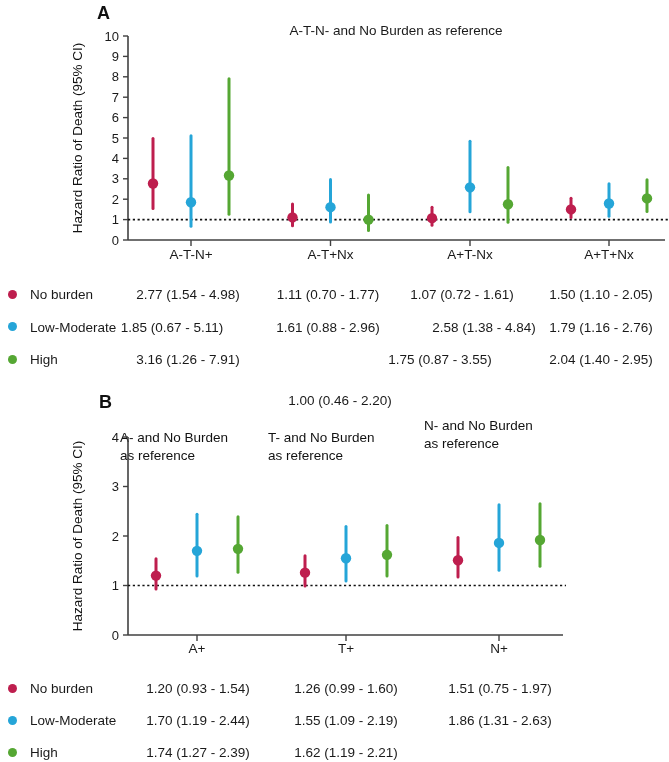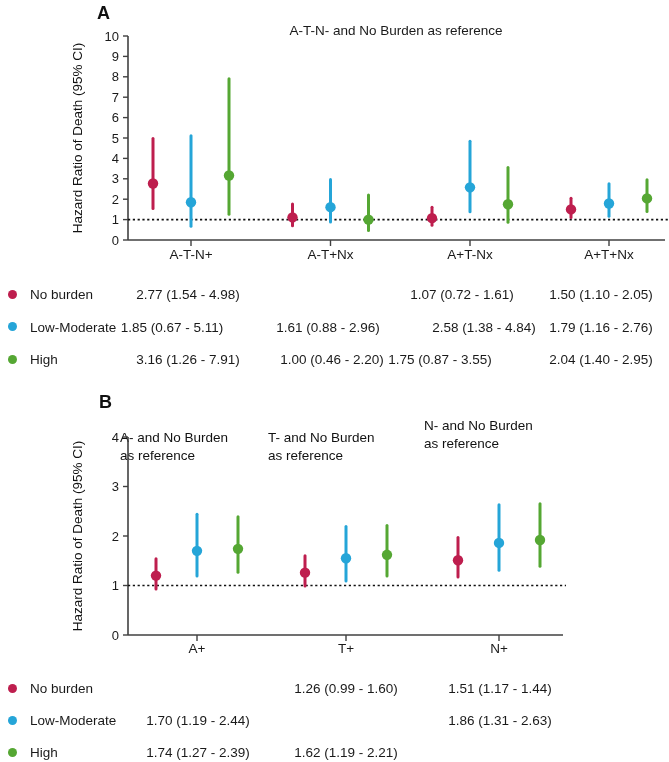--- a/index.html
+++ b/index.html
@@ -90,36 +90,37 @@
     <circle cx="508" cy="204.3" r="5.2" fill="#55a733"></circle>
     <line x1="647" y1="211.44" x2="647" y2="179.82" stroke="#55a733" stroke-width="3" stroke-linecap="round"></line>
     <circle cx="647" cy="198.38400000000001" r="5.2" fill="#55a733"></circle>
   </svg>
 
 <div class="htable" id="table-a" style="top:278px;height:100px;">
     <div class="trow" style="top: 0px;">
       <span class="dot" style="left: 8px; background: rgb(190, 30, 78);"></span>
       <span class="sname" style="left: 30px;">No burden</span>
       <span class="val" style="left: 108px;">2.77 (1.54 - 4.98)</span>
+      <span class="val" style="left: 248px;">1.11 (0.70 - 1.77)</span>
       <span class="val" style="left: 382px;">1.07 (0.72 - 1.61)</span>
       <span class="val" style="left: 521px;">1.50 (1.10 - 2.05)</span>
     </div>
     <div class="trow" style="top: 32.5px;">
       <span class="dot" style="left: 8px; background: rgb(37, 165, 216);"></span>
       <span class="sname" style="left: 30px;">Low-Moderate</span>
       <span class="val" style="left: 92px;">1.85 (0.67 - 5.11)</span>
       <span class="val" style="left: 248px;">1.61 (0.88 - 2.96)</span>
       <span class="val" style="left: 404px;">2.58 (1.38 - 4.84)</span>
       <span class="val" style="left: 521px;">1.79 (1.16 - 2.76)</span>
     </div>
     <div class="trow" style="top: 65px;">
       <span class="dot" style="left: 8px; background: rgb(85, 167, 51);"></span>
       <span class="sname" style="left: 30px;">High</span>
       <span class="val" style="left: 108px;">3.16 (1.26 - 7.91)</span>
-      <span class="val" style="left: 252px;">1.00 (0.46 - 2.20)</span>
+      <span class="val" style="left: 260px; margin-top: 41px;">1.00 (0.46 - 2.20)</span>
       <span class="val" style="left: 360px;">1.75 (0.87 - 3.55)</span>
       <span class="val" style="left: 521px;">2.04 (1.40 - 2.95)</span>
     </div>
   </div>
 
 <div class="abs panel-label" style="left:99px;top:392px;">B</div>
 
 <div class="ylab" style="left:77px;top:536px;">Hazard Ratio of Death (95% CI)</div>
 
 <div class="subtitle" style="left:120px;top:429px;width:160px;">A- and No Burden
@@ -166,27 +167,29 @@
     <line x1="387" y1="191.095" x2="387" y2="140.60500000000002" stroke="#55a733" stroke-width="3" stroke-linecap="round"></line>
     <circle cx="387" cy="169.81" r="5.2" fill="#55a733"></circle>
     <line x1="540" y1="181.195" x2="540" y2="118.82500000000002" stroke="#55a733" stroke-width="3" stroke-linecap="round"></line>
     <circle cx="540" cy="154.96" r="5.2" fill="#55a733"></circle>
   </svg>
 
 <div class="htable" id="table-b" style="top:672px;height:96px;">
     <div class="trow" style="top: 0px;">
       <span class="dot" style="left: 8px; background: rgb(190, 30, 78);"></span>
       <span class="sname" style="left: 30px;">No burden</span>
+      <span class="val" style="left: 118px;">1.20 (0.93 - 1.54)</span>
       <span class="val" style="left: 266px;">1.26 (0.99 - 1.60)</span>
-      <span class="val" style="left: 420px;">1.51 (1.17 - 1.44)</span>
+      <span class="val" style="left: 420px;">1.51 (0.75 - 1.97)</span>
     </div>
     <div class="trow" style="top: 32px;">
       <span class="dot" style="left: 8px; background: rgb(37, 165, 216);"></span>
       <span class="sname" style="left: 30px;">Low-Moderate</span>
       <span class="val" style="left: 118px;">1.70 (1.19 - 2.44)</span>
+      <span class="val" style="left: 266px;">1.55 (1.09 - 2.19)</span>
       <span class="val" style="left: 420px;">1.86 (1.31 - 2.63)</span>
     </div>
     <div class="trow" style="top: 64px;">
       <span class="dot" style="left: 8px; background: rgb(85, 167, 51);"></span>
       <span class="sname" style="left: 30px;">High</span>
       <span class="val" style="left: 118px;">1.74 (1.27 - 2.39)</span>
       <span class="val" style="left: 266px;">1.62 (1.19 - 2.21)</span>
     </div>
   </div>
 

